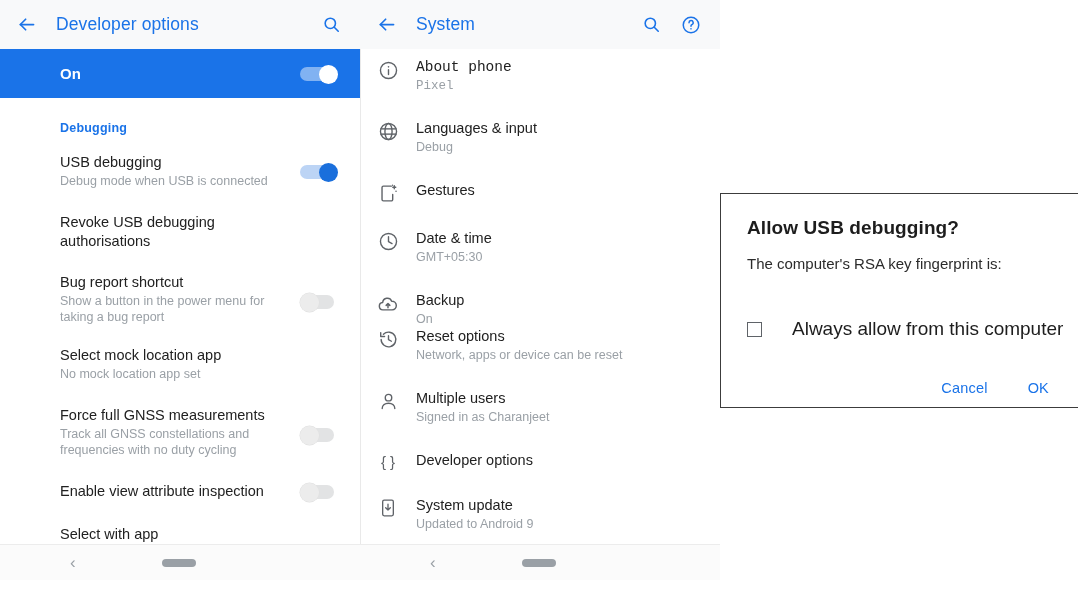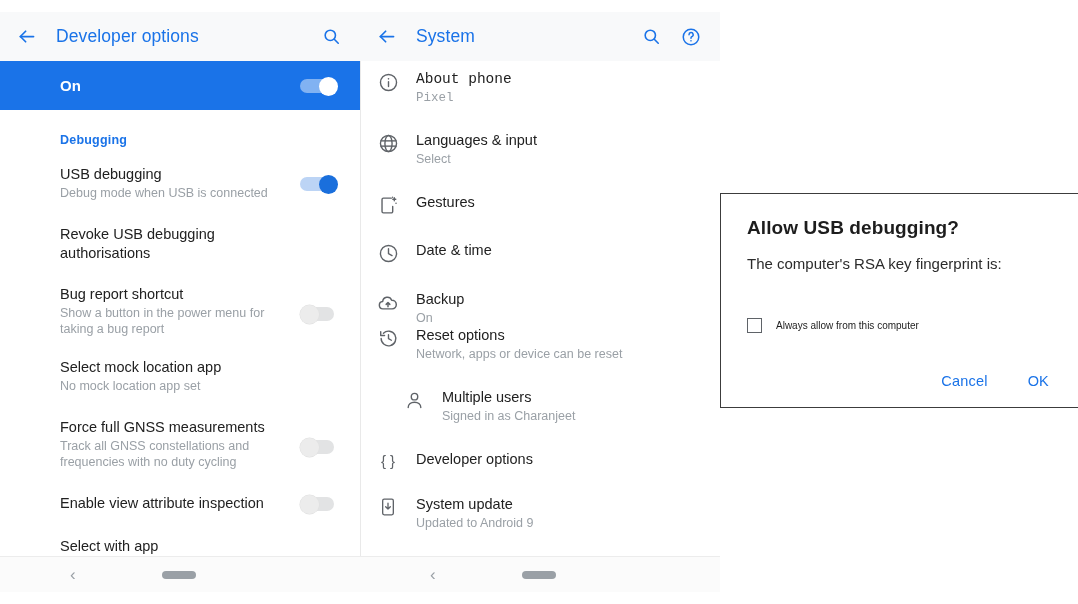--- a/index.html
+++ b/index.html
@@ -5,21 +5,21 @@
   * { box-sizing: border-box; margin: 0; padding: 0; }
   html, body {
     width: 1078px; height: 604px;
     background: #ffffff;
     font-family: "Liberation Sans", sans-serif;
     overflow: hidden;
   }
   .stage { position: relative; width: 1078px; height: 604px; background: #ffffff; }
 
   
-  .panel { position: absolute; top: 12px; height: 580px; background: #ffffff; overflow: hidden; }
+  .panel { position: absolute; top: 0; height: 580px; background: #ffffff; overflow: hidden; }
   #panel-dev    { left: 0px;   width: 360px; }
   #panel-system { left: 360px; width: 360px; }
   #panel-system::before{
     content:""; position:absolute; left:0; top:0; width:1px; height:604px;
     background:#e9e9e9;
   }
 
   
   .appbar {
     position: relative; height: 49px; width: 100%;
@@ -111,21 +111,21 @@
   #dialog .dlg-body {
     font-size: 15px; color:#2b2b2b; margin-top: 14px; line-height: 20px;
   }
   #dialog .dlg-check {
     display:flex; align-items:center; margin-top: 44px;
   }
   #dialog .cbox {
     width:15px; height:15px; border:1.6px solid #5f6368; background:#fff;
     flex:0 0 15px;
   }
-  #dialog .clabel { font-size: 10px; color:#1d1d1d; margin-left: 14px; }
+  #dialog .clabel { font-size: 19px; color:#1d1d1d; margin-left: 30px; }
   #dialog .dlg-actions {
     display:flex; align-items:flex-end; justify-content:flex-end; gap: 40px;
     margin-top: 40px; padding-right: 16px;
   }
   #dialog .dbtn {
     color:#1a73e8; font-size:14.5px; font-weight:500; letter-spacing:.2px;
     background:none; border:none; cursor:pointer; font-family:inherit;
   }
 </style>
 </head>
@@ -277,21 +277,21 @@
       <div class="sicon">
         <svg width="21" height="21" viewBox="0 0 24 24" fill="none" stroke="#5f6368" stroke-width="1.6">
           <circle cx="12" cy="12" r="9.2"></circle>
             <ellipse cx="12" cy="12" rx="4.1" ry="9.2"></ellipse>
           <line x1="2.9" y1="9" x2="21.1" y2="9"></line>
             <line x1="2.9" y1="15" x2="21.1" y2="15"></line>
         </svg>
       </div>
       <div class="stexts">
         <div class="stitle">Languages &amp; input</div>
-        <div class="ssub">Select</div>
+        <div class="ssub">Debug</div>
       </div>
     </div>
 
     <div class="srow" style="margin-top:26px;">
       <div class="sicon">
         <svg width="21" height="21" viewBox="0 0 24 24" fill="none" stroke="#5f6368" stroke-width="1.6">
           <path d="M15.2 3.6H6.2a1.6 1.6 0 0 0-1.6 1.6v13.6a1.6 1.6 0 0 0 1.6 1.6h9a1.6 1.6 0 0 0 1.6-1.6v-5.6" stroke-linecap="round"></path>
           <path d="M18.6 3.2v3.4M20.3 4.9h-3.4" stroke-linecap="round"></path>
           <circle cx="20.6" cy="9.4" r=".9" fill="#5f6368" stroke="none"></circle>
           <circle cx="16.6" cy="2.6" r=".75" fill="#5f6368" stroke="none"></circle>
@@ -304,20 +304,21 @@
 
     <div class="srow" style="margin-top:25px;">
       <div class="sicon">
         <svg width="21" height="21" viewBox="0 0 24 24" fill="none" stroke="#5f6368" stroke-width="1.6">
           <circle cx="12" cy="12" r="9.2"></circle>
             <polyline points="12 6.6 12 12.2 16 14.4" stroke-linecap="round" stroke-linejoin="round"></polyline>
         </svg>
       </div>
       <div class="stexts">
         <div class="stitle">Date &amp; time</div>
+        <div class="ssub">GMT+05:30</div>
       </div>
     </div>
 
     <div class="srow" style="margin-top:26px;">
       <div class="sicon">
         <svg width="22" height="22" viewBox="0 0 24 24" fill="none" stroke="#5f6368" stroke-width="1.6">
           <path d="M6.4 18.4a4 4 0 0 1-.2-7.98 5.1 5.1 0 0 1 9.8-1.5 3.9 3.9 0 0 1 .6 9.48H6.4z" stroke-linejoin="round"></path>
           <path d="M12 16.1v-4.4M10 13.5l2-2.1 2 2.1" stroke-linecap="round" stroke-linejoin="round"></path>
         </svg>
       </div>
@@ -334,21 +335,21 @@
           <polyline points="3.1 4.1 3.1 8.5 7.5 8.5" stroke-linecap="round" stroke-linejoin="round"></polyline>
           <polyline points="12 7.6 12 12.2 15.3 14" stroke-linecap="round" stroke-linejoin="round"></polyline>
         </svg>
       </div>
       <div class="stexts">
         <div class="stitle">Reset options</div>
         <div class="ssub">Network, apps or device can be reset</div>
       </div>
     </div>
 
-    <div class="srow" style="margin-top:26px;padding-left:26px;">
+    <div class="srow" style="margin-top:26px;">
       <div class="sicon">
         <svg width="21" height="21" viewBox="0 0 24 24" fill="none" stroke="#5f6368" stroke-width="1.6">
           <circle cx="12" cy="7.6" r="3.7"></circle>
           <path d="M4.8 20c0-3.7 3.2-6 7.2-6s7.2 2.3 7.2 6" stroke-linecap="round"></path>
         </svg>
       </div>
       <div class="stexts">
         <div class="stitle">Multiple users</div>
         <div class="ssub">Signed in as Charanjeet</div>
       </div>

